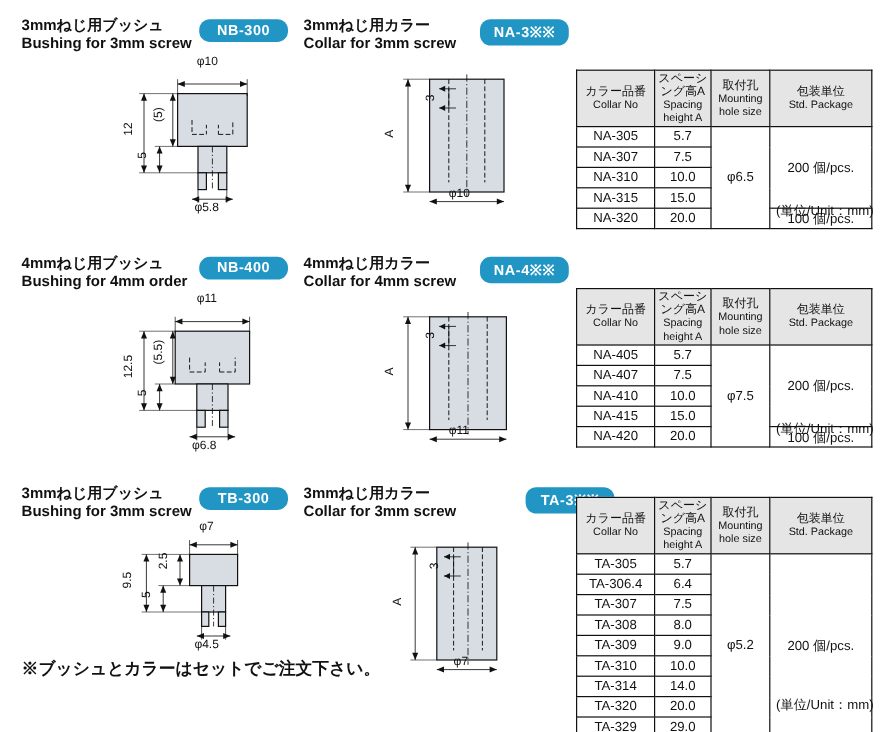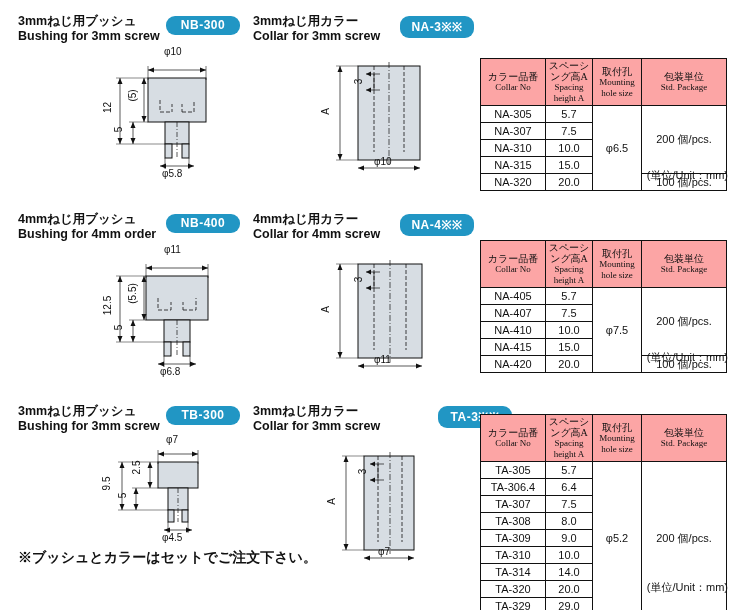--- a/index.html
+++ b/index.html
@@ -66,24 +66,23 @@
     color: #111;
     background: #fff;
   }
   table.spec th, table.spec td {
     border: 1px solid #111;
     text-align: center;
     padding: 0;
     font-weight: normal;
   }
   table.spec th {
-    background: #fca5a5;
+    background: #e5e5e5;
     line-height: 11px;
     padding: 1px 2px;
-    font-family: Liberation Serif, serif;
   }
   table.spec th .jp { display:block; font-size: 10px; }
   table.spec th .en { display:block; font-size: 9px; }
   table.spec td { height: 16px; }
   td.lcol { width: 64px; text-align: center; }
   td.hcol { width: 46px; text-align: center; }
   td.mcol { width: 48px; }
   td.pcol { width: 84px; }
   .unit {
     position: absolute;

